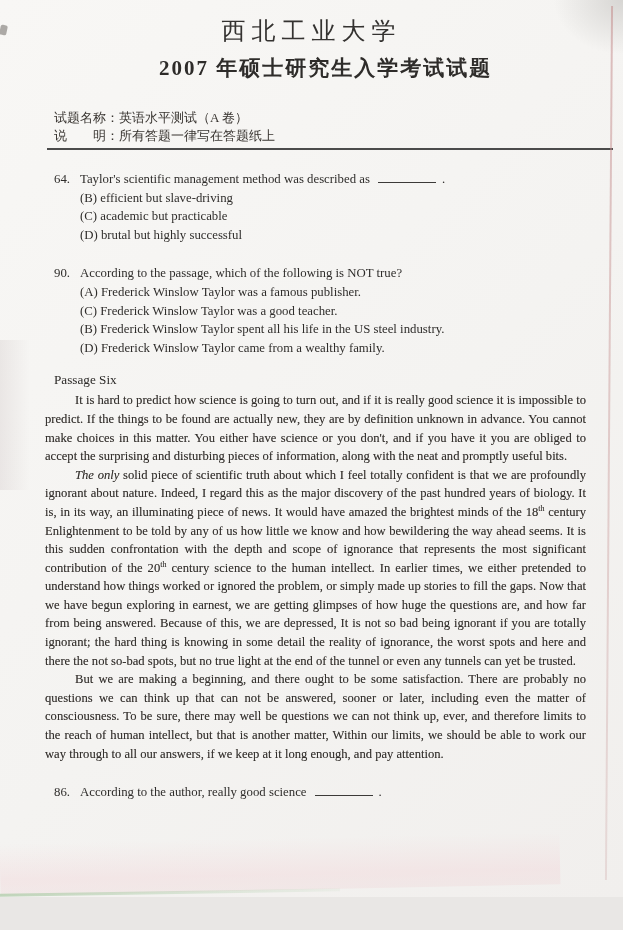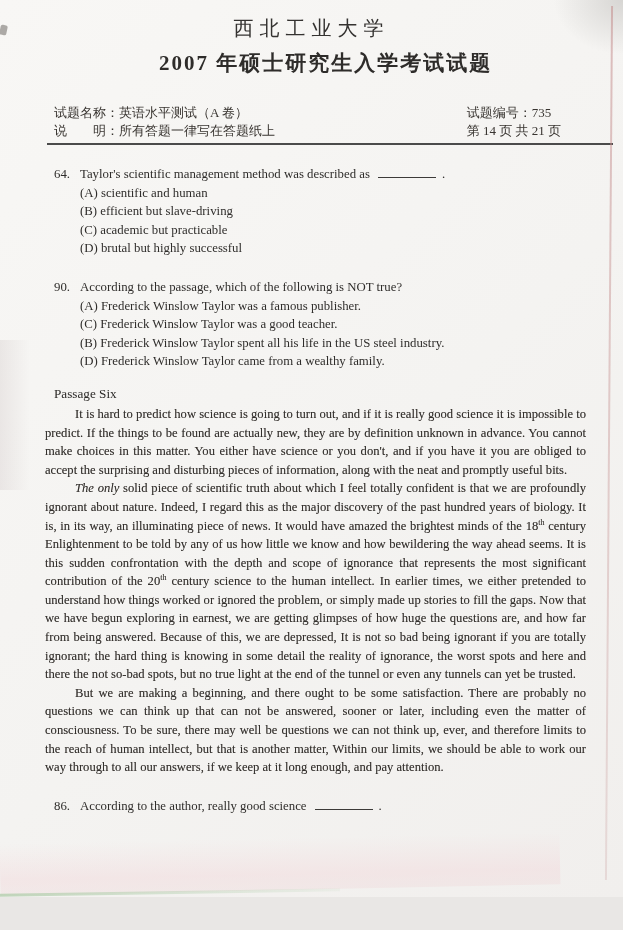--- a/index.html
+++ b/index.html
@@ -40,30 +40,30 @@
     transform:rotate(-1.2deg);
   }
   .edge-bottom{
     position:absolute;left:0;top:891px;width:340px;height:3px;
     background:linear-gradient(to right,rgba(175,205,170,0.75),rgba(195,215,190,0.15));
     transform:rotate(-0.9deg);
   }
   
   .title-cn{
     margin-top:15px;text-align:center;
-    font-size:20px;letter-spacing:6px;font-weight:500;color:#343230;
+    font-size:24px;letter-spacing:6px;font-weight:500;color:#343230;
   }
   .title-main{
     margin-top:7px;text-align:center;
     font-size:21px;font-weight:bold;letter-spacing:2px;color:#2e2c2a;padding-left:28px;
   }
   .meta{
-    display:flex;justify-content:space-between;
+    display:flex;
     margin:27px 62px 0 54px;
-    font-size:13px;color:#383430;gap:44px;
+    font-size:13px;color:#383430;
   }
   .meta .row{line-height:18px;white-space:nowrap;}
   .rule{
     margin:3px 10px 0 47px;
     border-top:2px solid #4b4b4b;
     height:0;
   }
   
   .qblock{margin:6px 28px 0 54px;font-size:12.8px;line-height:18.6px;}
   .q-line{white-space:nowrap;margin-top:20px;}
@@ -96,31 +96,26 @@
   <div class="left-band"></div>
 
   <div class="title-cn">西北工业大学</div>
   <div class="title-main">2007 年硕士研究生入学考试试题</div>
 
   <div class="meta">
     <div class="meta-left">
       <div class="row"><span>试题名称：</span><span>英语水平测试（A 卷）</span></div>
       <div class="row"><span>说　　明：</span><span>所有答题一律写在答题纸上</span></div>
     </div>
-    <div class="meta-right">
-      <div class="row"><span>试题编号：</span><span>735</span></div>
-      <div class="row">第 14 页 共 21 页</div>
-    </div>
   </div>
   <div class="rule"></div>
 
   <div id="questions-top" class="qblock">
       <div class="question">
         <div class="q-line"><span class="q-num">64.</span><span class="q-stem">Taylor's scientific management method was described as</span><span class="blank"></span><span class="tail">.</span></div>
-        <div class="q-option">(A) scientific and human</div>
         <div class="q-option">(B) efficient but slave-driving</div>
         <div class="q-option">(C) academic but practicable</div>
         <div class="q-option">(D) brutal but highly successful</div>
       </div>
       <div class="question">
         <div class="q-line"><span class="q-num">90.</span><span class="q-stem">According to the passage, which of the following is NOT true?</span></div>
         <div class="q-option">(A) Frederick Winslow Taylor was a famous publisher.</div>
         <div class="q-option">(C) Frederick Winslow Taylor was a good teacher.</div>
         <div class="q-option">(B) Frederick Winslow Taylor spent all his life in the US steel industry.</div>
         <div class="q-option">(D) Frederick Winslow Taylor came from a wealthy family.</div>

